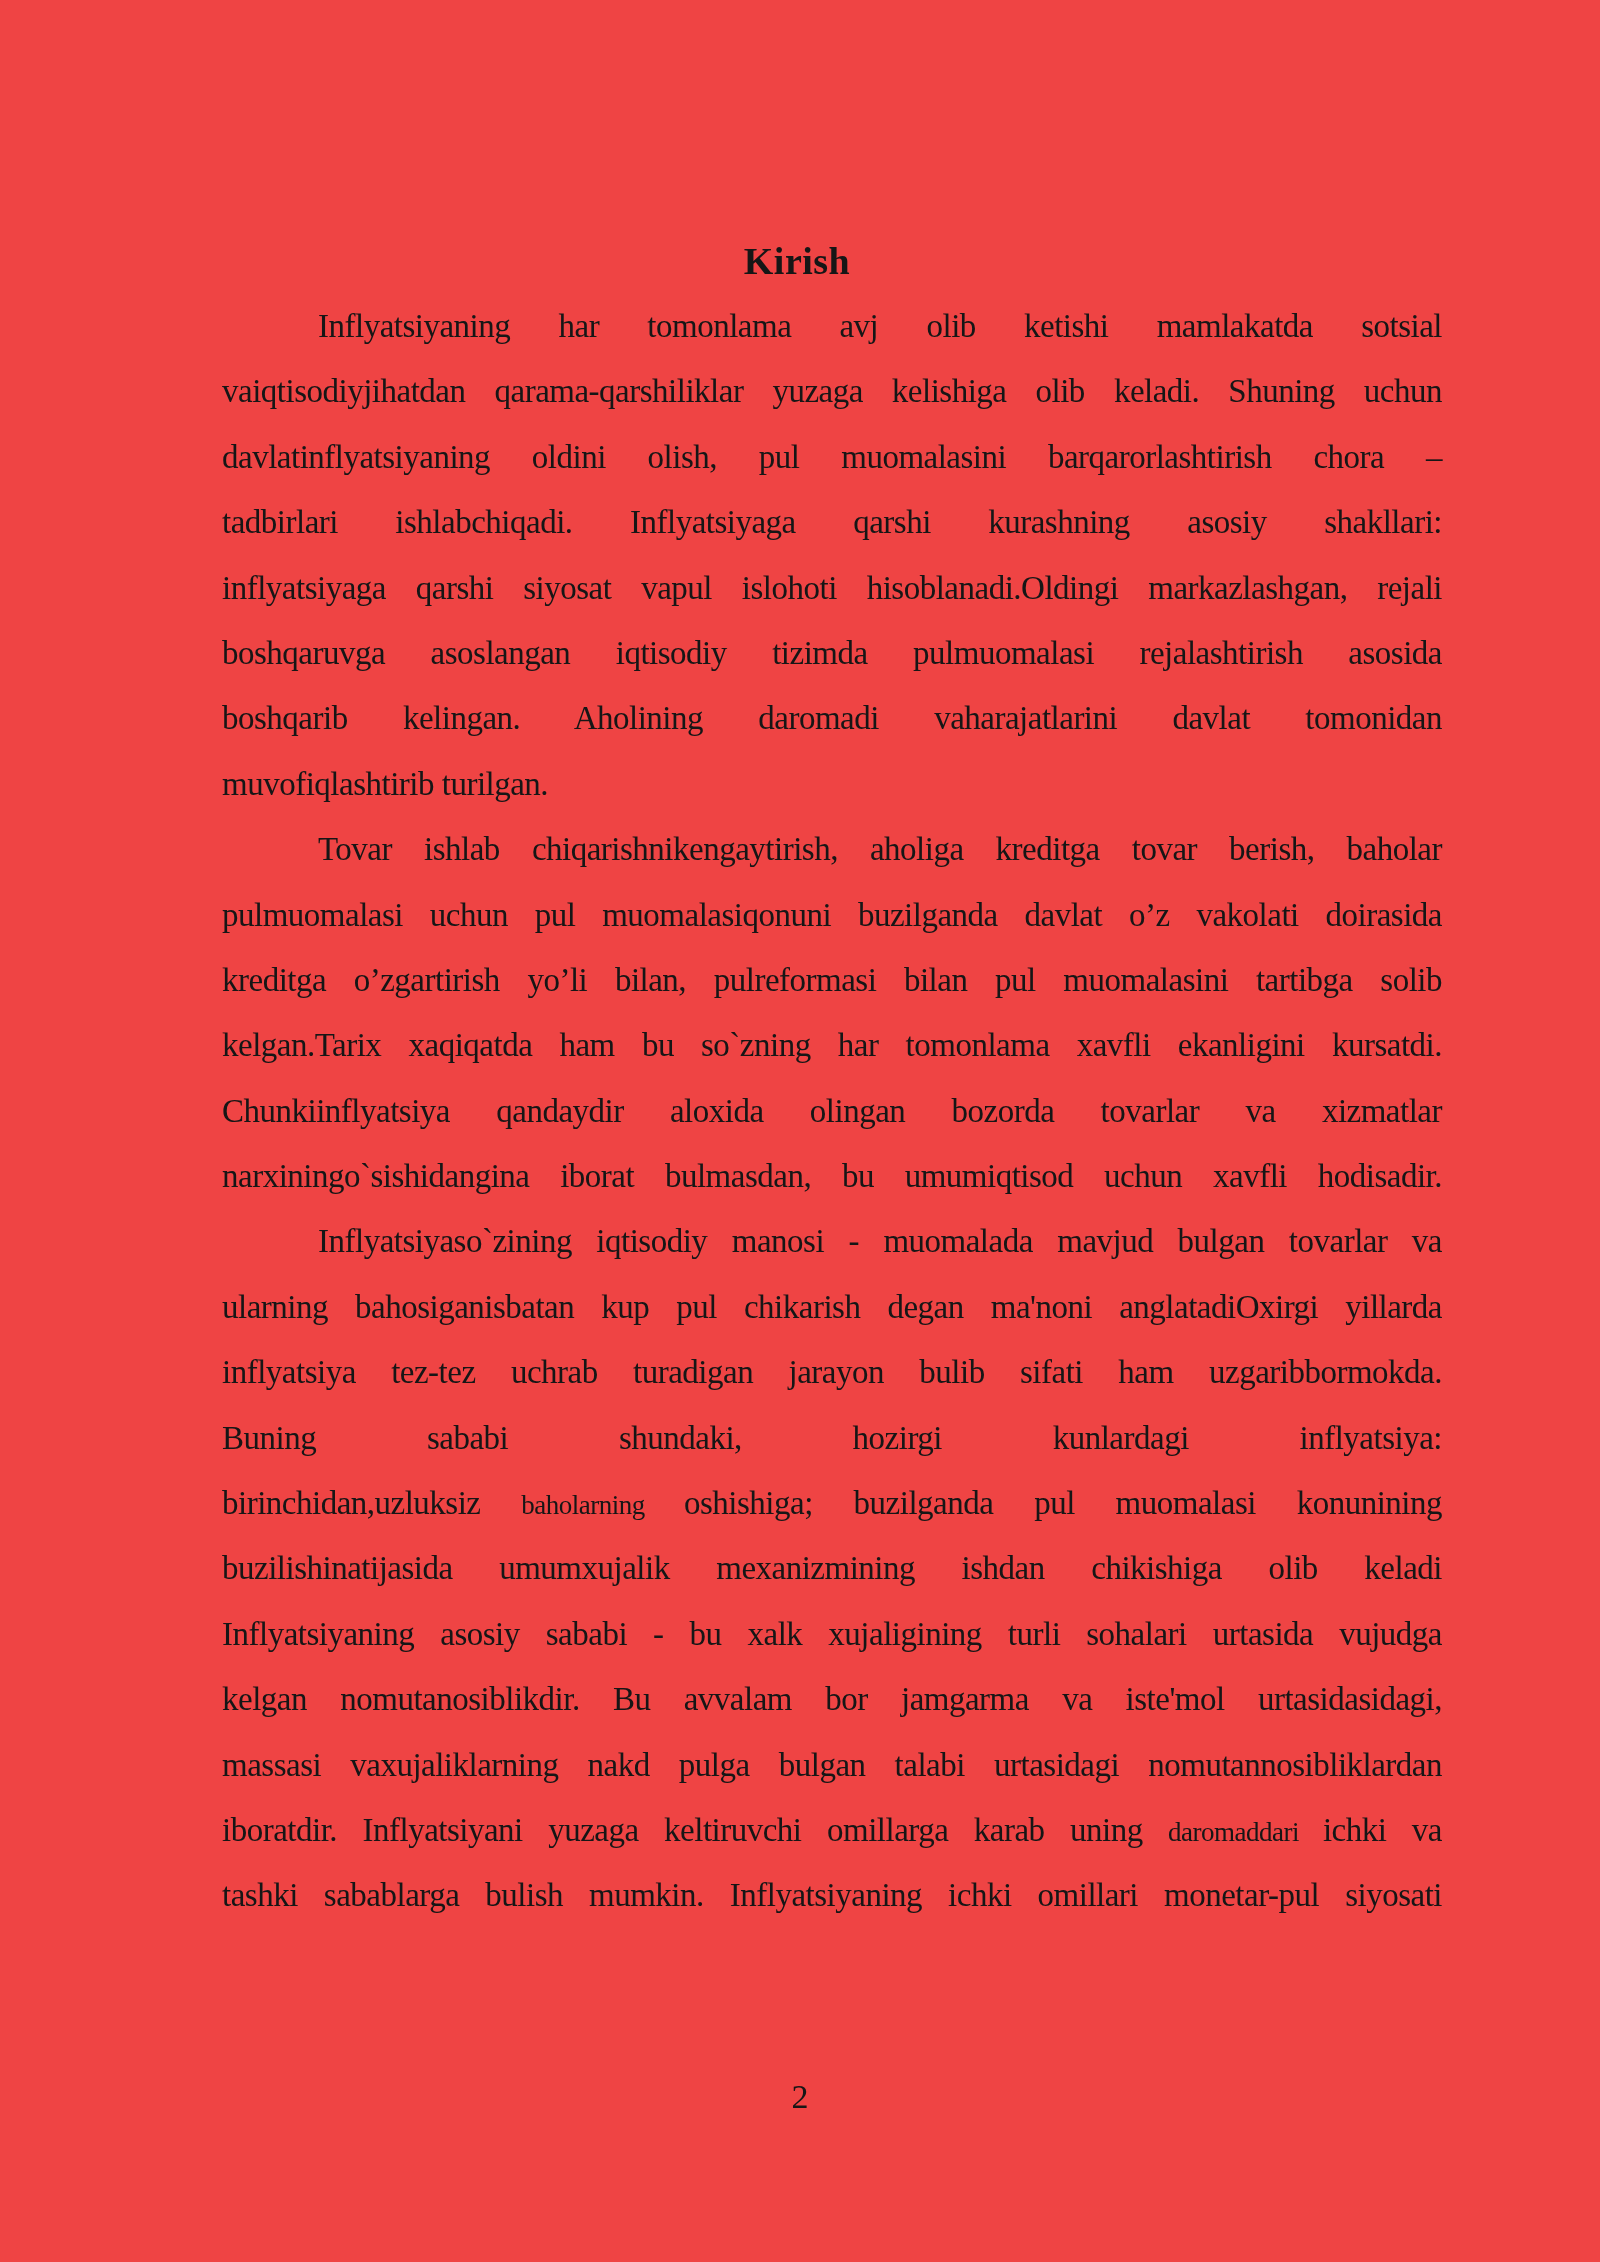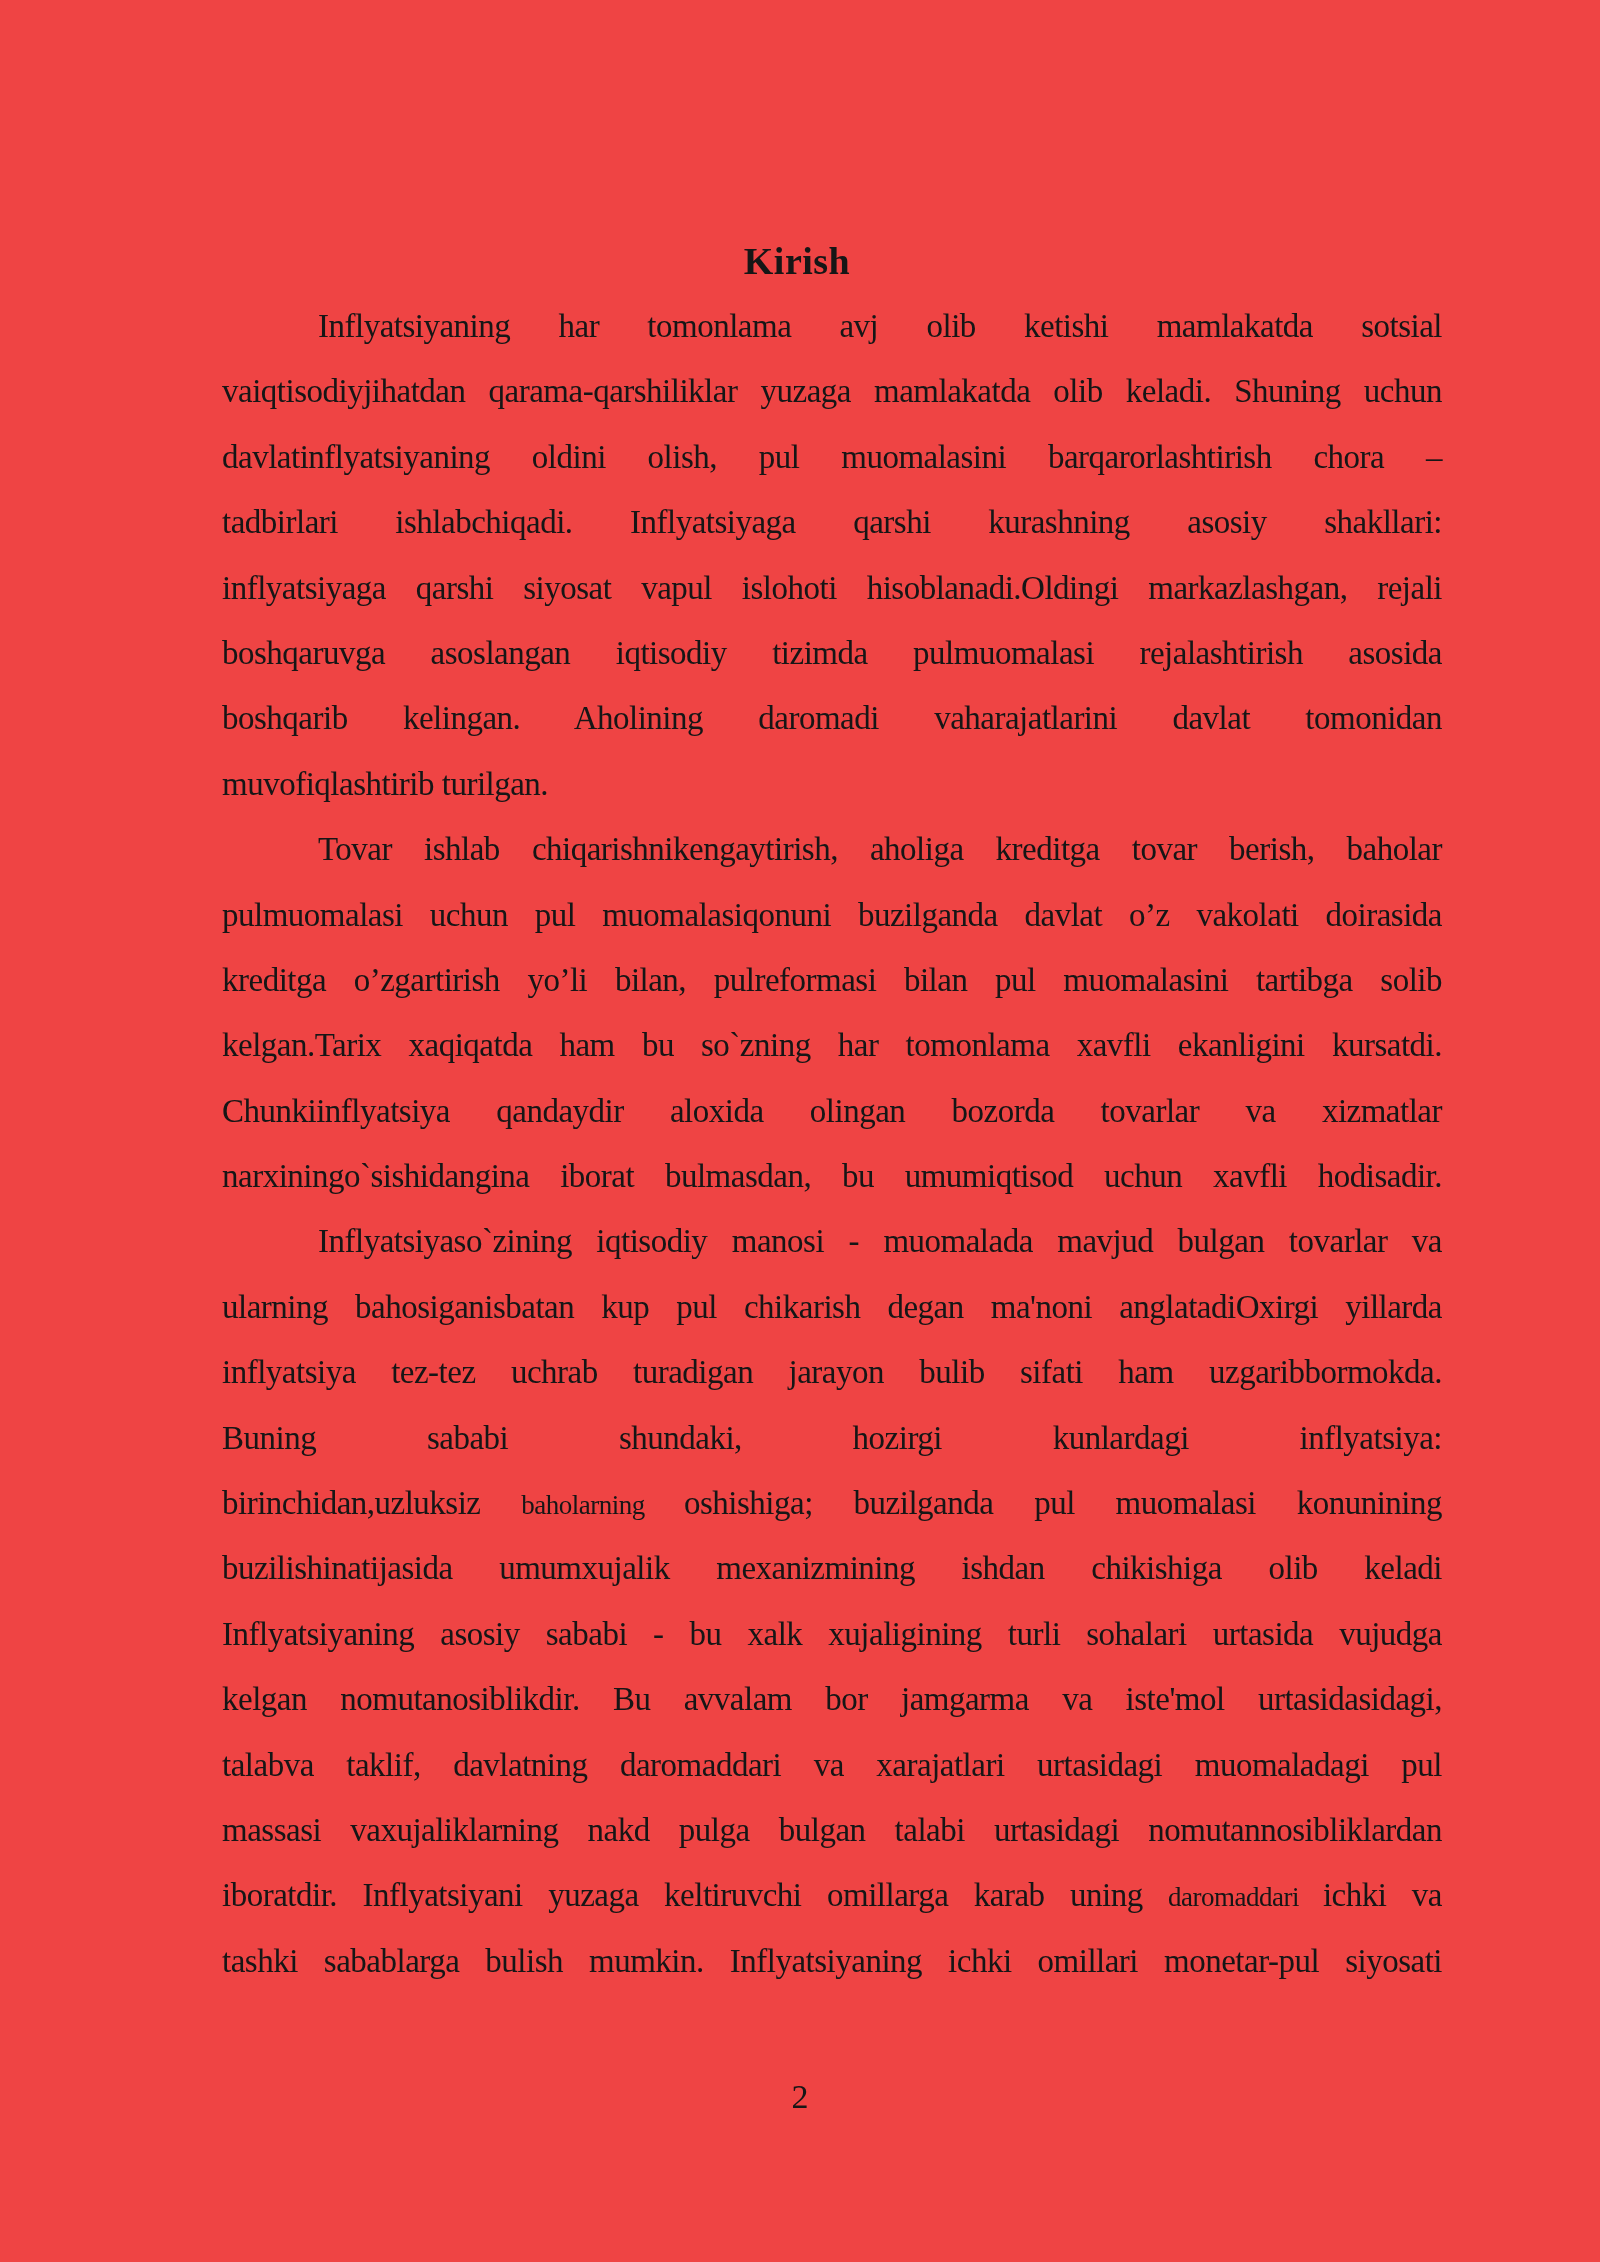--- a/index.html
+++ b/index.html
@@ -55,41 +55,40 @@
   }
 </style>
 </head>
 <body>
 
 <div class="page">
   <div class="content">
     <div class="doc-title">Kirish</div>
     <div id="lines-container">
         <div class="line justify indent"><span>Inflyatsiyaning har tomonlama avj olib ketishi mamlakatda sotsial</span></div>
-        <div class="line justify"><span>vaiqtisodiyjihatdan qarama-qarshiliklar yuzaga mamlakatda olib keladi. Shuning uchun</span></div>
+        <div class="line justify"><span>vaiqtisodiyjihatdan qarama-qarshiliklar yuzaga kelishiga olib keladi. Shuning uchun</span></div>
         <div class="line justify"><span>davlatinflyatsiyaning oldini olish, pul muomalasini barqarorlashtirish chora –</span></div>
         <div class="line justify"><span>tadbirlari ishlabchiqadi. Inflyatsiyaga qarshi kurashning asosiy shakllari:</span></div>
         <div class="line justify"><span>inflyatsiyaga qarshi siyosat vapul islohoti hisoblanadi.Oldingi markazlashgan, rejali</span></div>
         <div class="line justify"><span>boshqaruvga asoslangan iqtisodiy tizimda pulmuomalasi rejalashtirish asosida</span></div>
         <div class="line justify"><span>boshqarib kelingan. Aholining daromadi vaharajatlarini davlat tomonidan</span></div>
         <div class="line lastline"><span>muvofiqlashtirib turilgan.</span></div>
         <div class="line justify indent"><span>Tovar ishlab chiqarishnikengaytirish, aholiga kreditga tovar berish, baholar</span></div>
         <div class="line justify"><span>pulmuomalasi uchun pul muomalasiqonuni buzilganda davlat o’z vakolati doirasida</span></div>
         <div class="line justify"><span>kreditga o’zgartirish yo’li bilan, pulreformasi bilan pul muomalasini tartibga solib</span></div>
         <div class="line justify"><span>kelgan.Tarix xaqiqatda ham bu so`zning har tomonlama xavfli ekanligini kursatdi.</span></div>
         <div class="line justify"><span>Chunkiinflyatsiya qandaydir aloxida olingan bozorda tovarlar va xizmatlar</span></div>
         <div class="line justify"><span>narxiningo`sishidangina iborat bulmasdan, bu umumiqtisod uchun xavfli hodisadir.</span></div>
         <div class="line justify indent"><span>Inflyatsiyaso`zining iqtisodiy manosi - muomalada mavjud bulgan tovarlar va</span></div>
         <div class="line justify"><span>ularning bahosiganisbatan kup pul chikarish degan ma'noni anglatadiOxirgi yillarda</span></div>
         <div class="line justify"><span>inflyatsiya tez-tez uchrab turadigan jarayon bulib sifati ham uzgaribbormokda.</span></div>
         <div class="line justify"><span>Buning sababi shundaki, hozirgi kunlardagi inflyatsiya:</span></div>
         <div class="line justify"><span>birinchidan,uzluksiz </span><span class="u"><span class="small">baholarning </span><span>oshishiga</span></span><span>; buzilganda pul muomalasi konunining</span></div>
         <div class="line justify"><span>buzilishinatijasida umumxujalik mexanizmining ishdan chikishiga olib keladi</span></div>
         <div class="line justify"><span>Inflyatsiyaning asosiy sababi - bu xalk xujaligining turli sohalari urtasida vujudga</span></div>
         <div class="line justify"><span>kelgan nomutanosiblikdir. Bu avvalam bor jamgarma va iste'mol urtasidasidagi,</span></div>
-        <div class="line justify"><span>talabva taklif, davlatning daromaddari va xarajatlari urtasidagi muomaladagi pul</span></div>
         <div class="line justify"><span>massasi vaxujaliklarning nakd pulga bulgan talabi urtasidagi nomutannosibliklardan</span></div>
         <div class="line justify"><span>iboratdir. Inflyatsiyani yuzaga keltiruvchi omillarga karab uning </span><span class="u"><span class="small">daromaddari </span><span>ichki va</span></span></div>
         <div class="line justify"><span class="u"><span>tashki</span></span><span> sabablarga bulish mumkin. Inflyatsiyaning ichki omillari monetar-pul siyosati</span></div>
       </div>
   </div>
   <div class="page-number">2</div>
 </div>
 
 </body></html>

